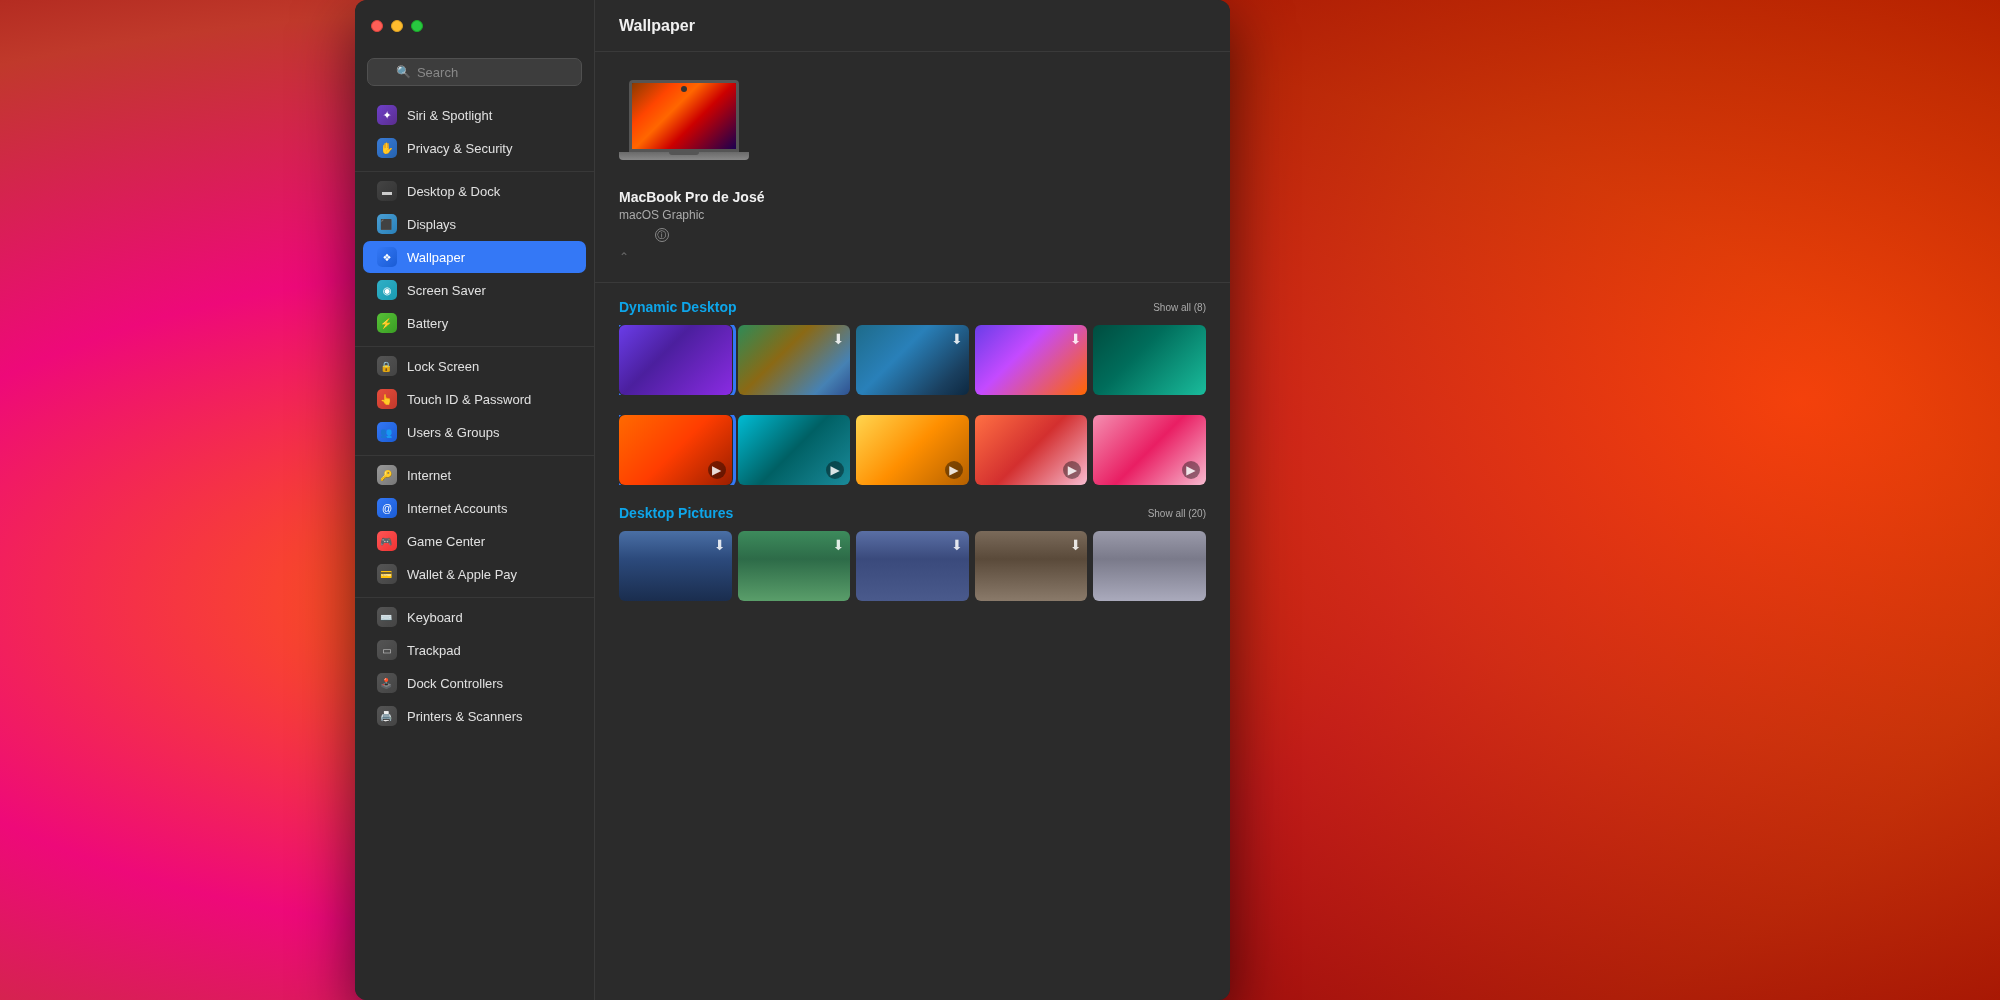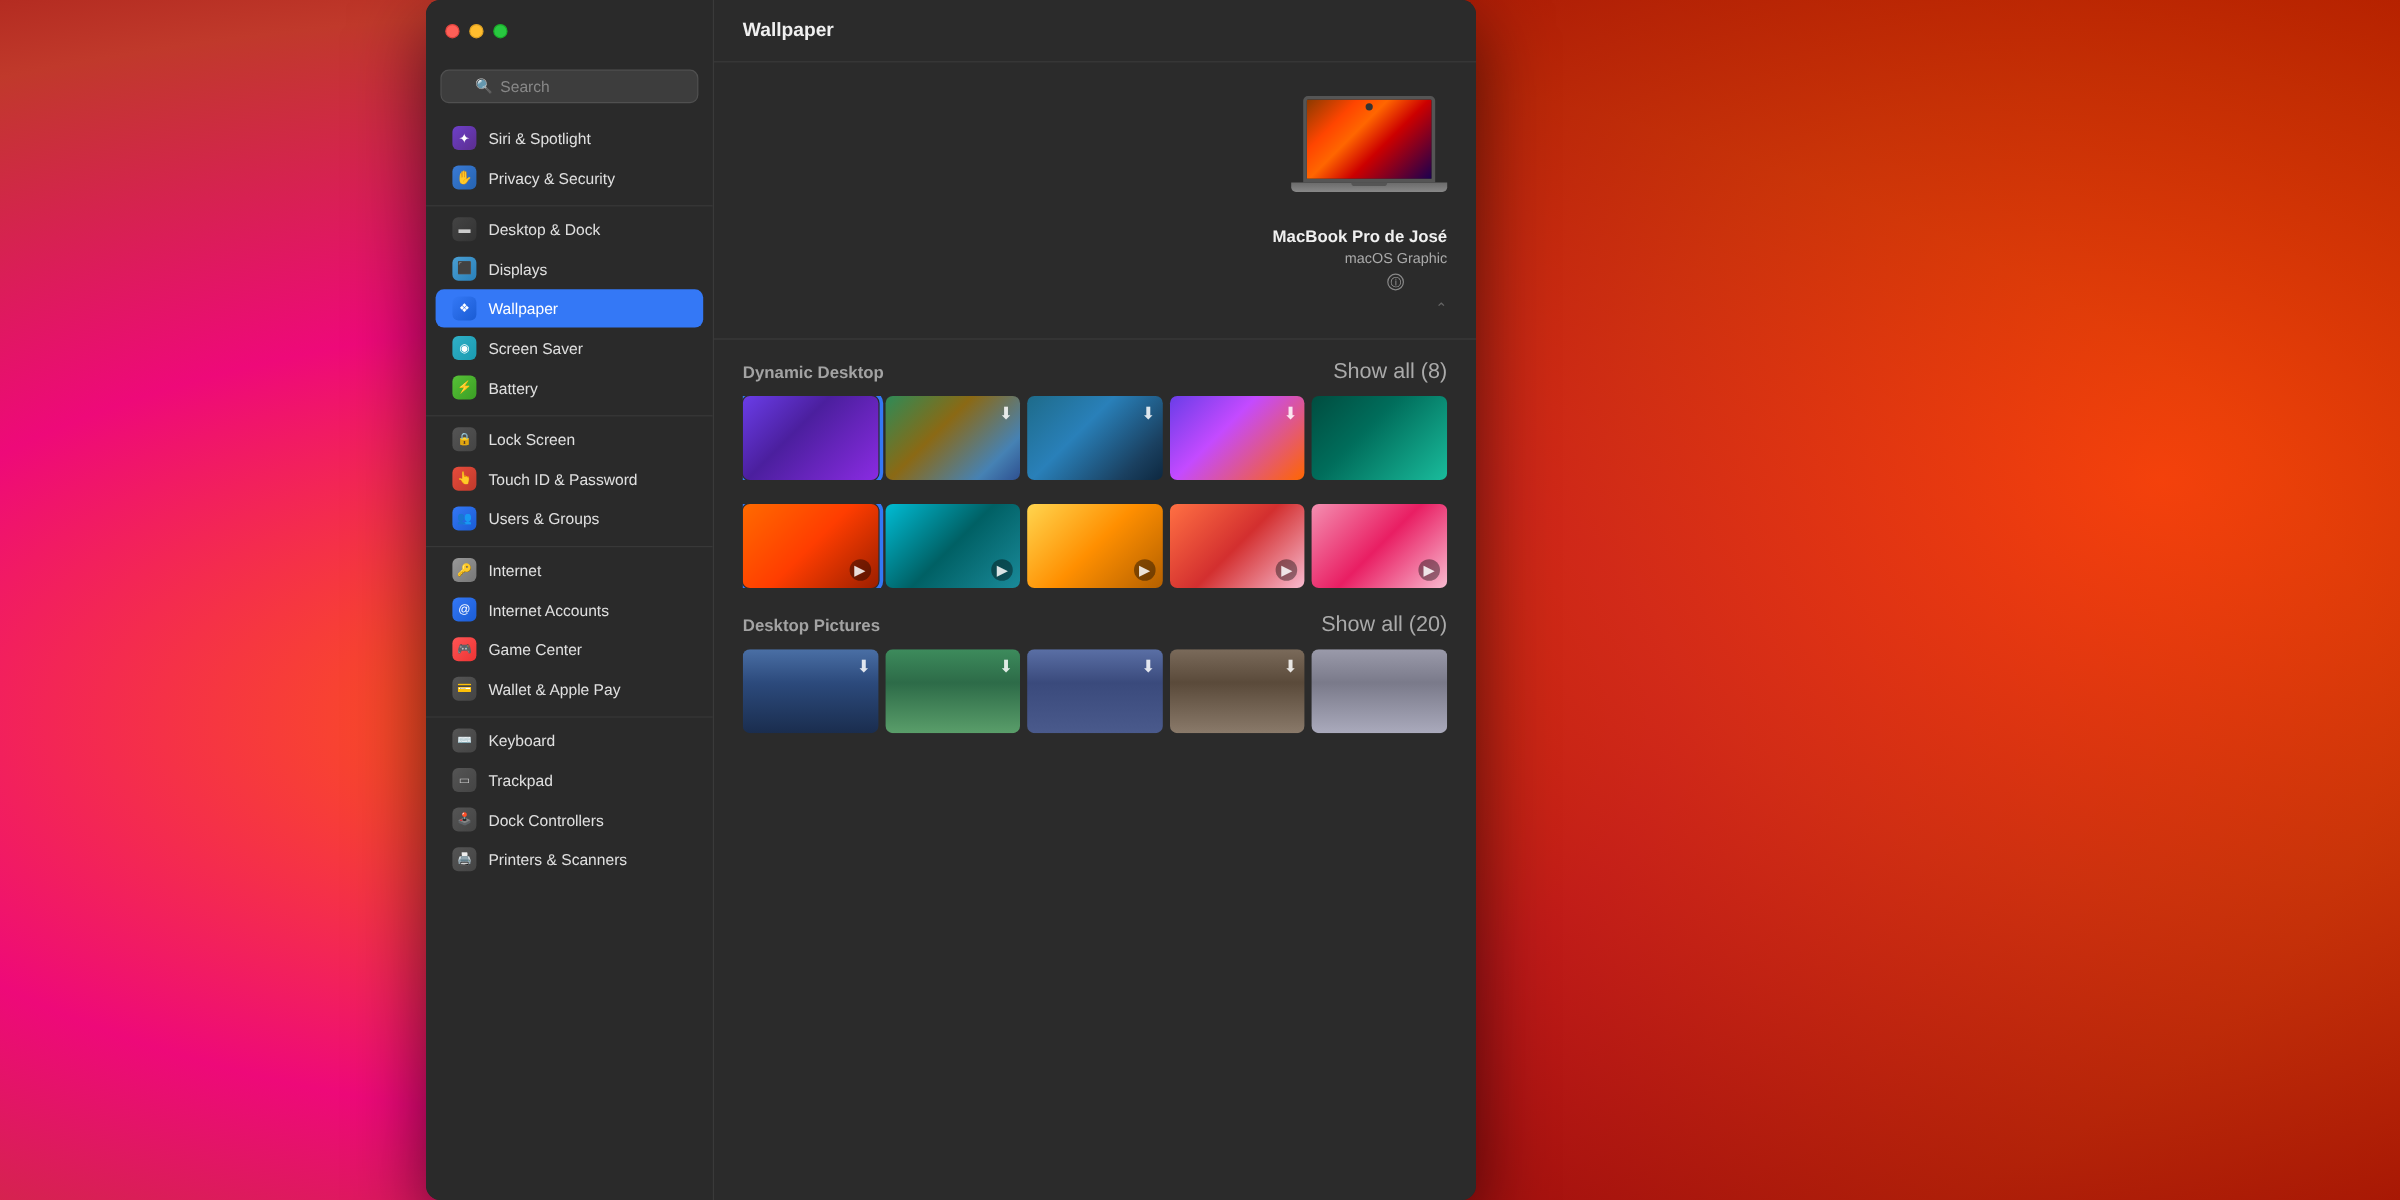--- a/index.html
+++ b/index.html
@@ -173,21 +173,21 @@
     .main-title {
       font-size: 16px;
       font-weight: 600;
       color: #f0f0f0;
     }
 
     
     .preview-section {
       display: flex;
       flex-direction: column;
-      align-items: flex-end;
+      align-items: flex-start;
       padding: 28px 24px 18px;
       border-bottom: 1px solid #3a3a3a;
       flex-shrink: 0;
     }
     .macbook-preview {
       width: 130px;
       height: 95px;
       position: relative;
       margin-bottom: 14px;
     }
@@ -264,24 +264,24 @@
 
     .section-header {
       display: flex;
       justify-content: space-between;
       align-items: center;
       margin-bottom: 10px;
     }
     .section-title {
       font-size: 14px;
       font-weight: 600;
-      color: #a3a3a3;
+      color: #0ea5e9;
     }
     .show-all-btn {
-      font-size: 18px;
+      font-size: 10px;
       color: #aaa;
       cursor: pointer;
       background: none;
       border: none;
     }
 
     
     .wallpaper-grid {
       display: flex;
       gap: 6px;

